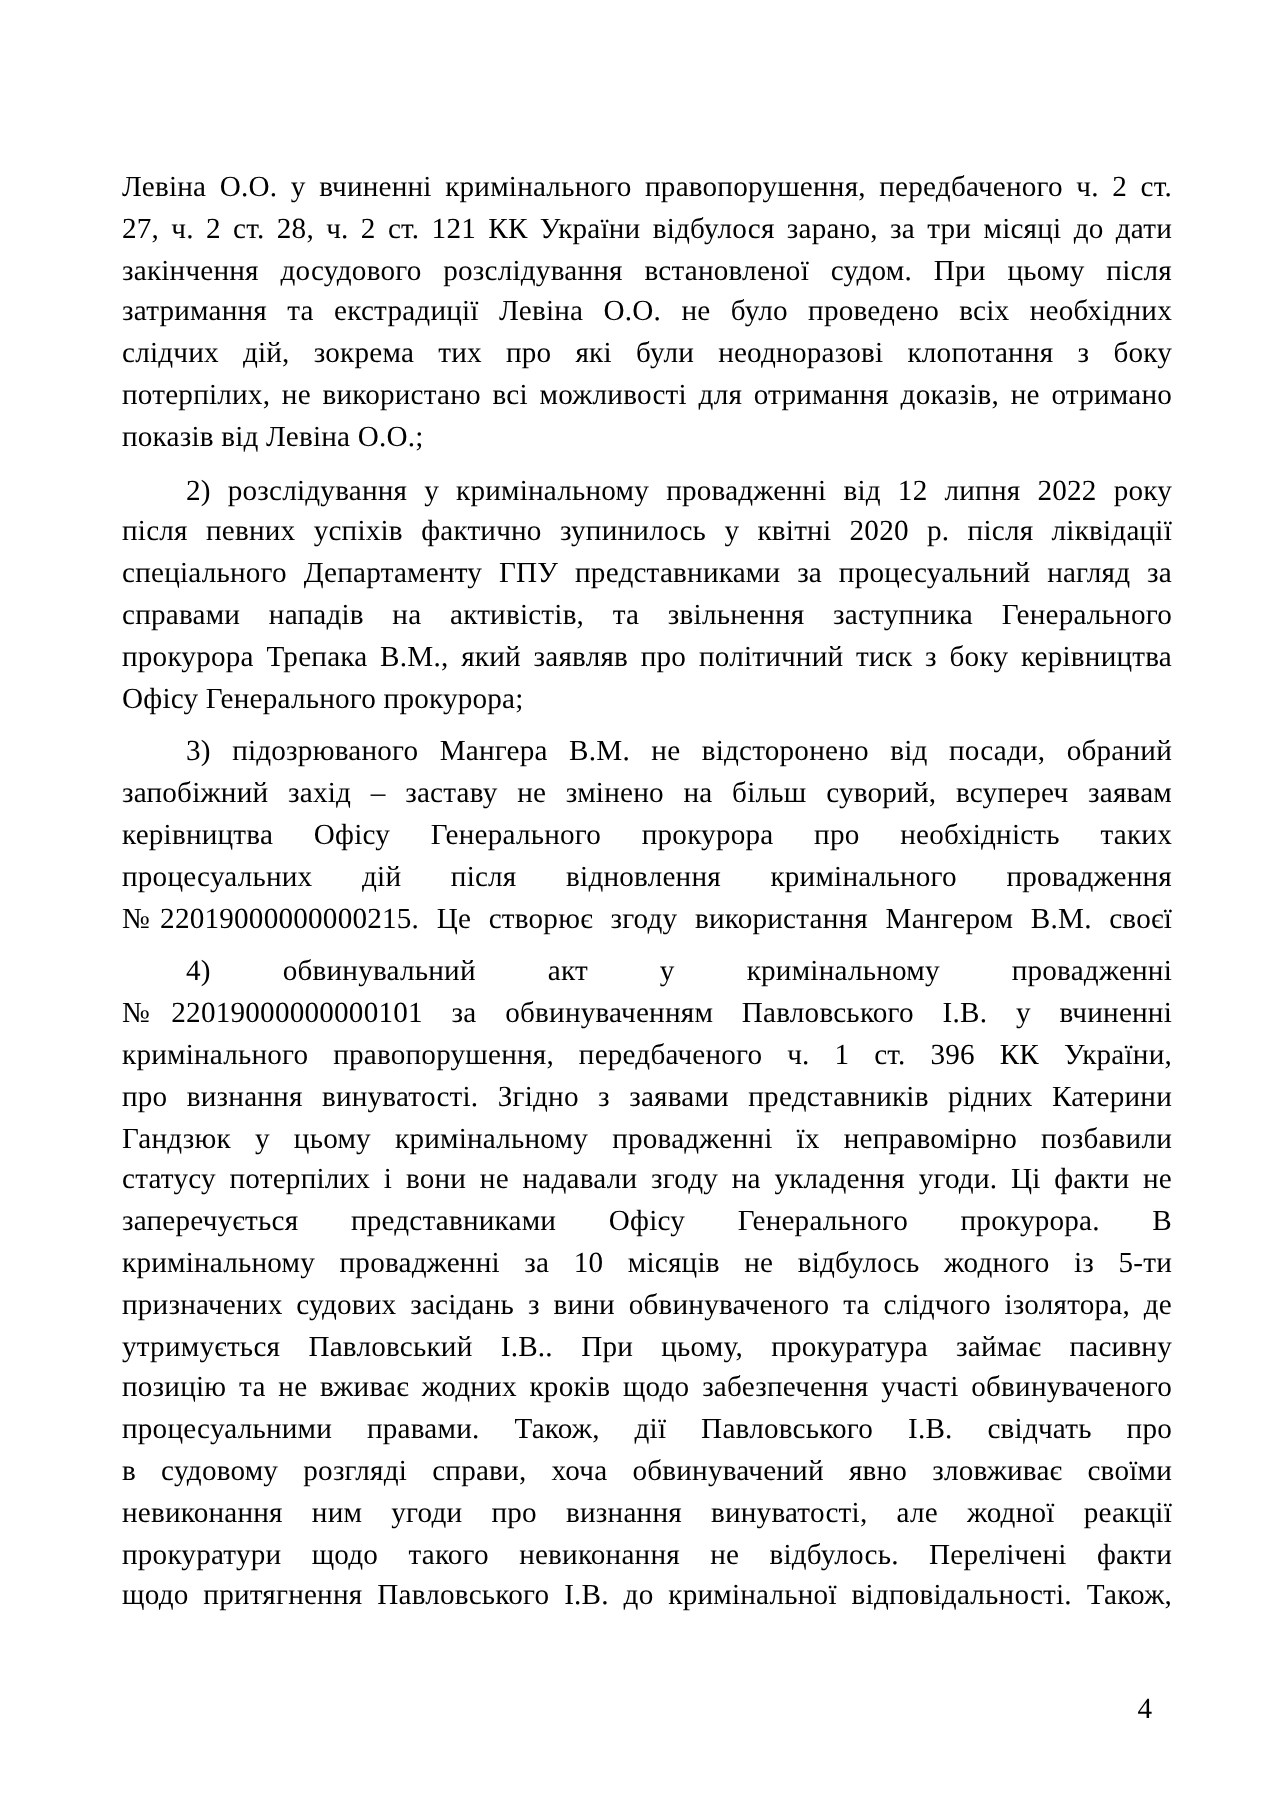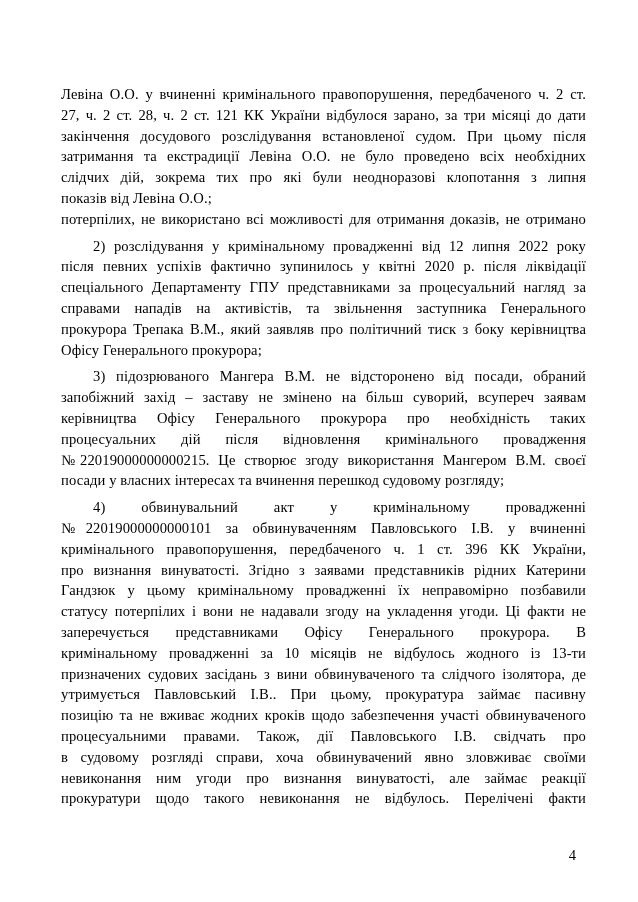--- a/index.html
+++ b/index.html
@@ -57,52 +57,52 @@
 </head>
 <body>
 
 <div class="page">
   <div class="textblock">
       <div class="para">
         <div class="line">Левіна О.О. у вчиненні кримінального правопорушення, передбаченого ч. 2 ст.</div>
         <div class="line">27, ч. 2 ст. 28, ч. 2 ст. 121 КК України відбулося зарано, за три місяці до дати</div>
         <div class="line">закінчення досудового розслідування встановленої судом. При цьому після</div>
         <div class="line">затримання та екстрадиції Левіна О.О. не було проведено всіх необхідних</div>
-        <div class="line">слідчих дій, зокрема тих про які були неодноразові клопотання з липня</div>
+        <div class="line">слідчих дій, зокрема тих про які були неодноразові клопотання з боку</div>
+        <div class="line">потерпілих, не використано всі можливості для отримання доказів, не отримано</div>
         <div class="line last-left">показів від Левіна О.О.;</div>
-        <div class="line">потерпілих, не використано всі можливості для отримання доказів, не отримано</div>
       </div>
       <div class="para indent">
         <div class="line">2) розслідування у кримінальному провадженні від 12 липня 2022 року</div>
         <div class="line">після певних успіхів фактично зупинилось у квітні 2020 р. після ліквідації</div>
         <div class="line">спеціального Департаменту ГПУ представниками за процесуальний нагляд за</div>
         <div class="line">справами нападів на активістів, та звільнення заступника Генерального</div>
         <div class="line">прокурора Трепака В.М., який заявляв про політичний тиск з боку керівництва</div>
         <div class="line last-left">Офісу Генерального прокурора;</div>
       </div>
       <div class="para indent">
         <div class="line">3) підозрюваного Мангера В.М. не відсторонено від посади, обраний</div>
         <div class="line">запобіжний захід – заставу не змінено на більш суворий, всупереч заявам</div>
         <div class="line">керівництва Офісу Генерального прокурора про необхідність таких</div>
         <div class="line">процесуальних дій після відновлення кримінального провадження</div>
         <div class="line">№22019000000000215. Це створює згоду використання Мангером В.М. своєї</div>
-        <div class="line last-left">посади у власних інтересах та вчинення перешкод судовому розгляду;</div>
       </div>
       <div class="para indent">
         <div class="line">4) обвинувальний акт у кримінальному провадженні</div>
         <div class="line">№22019000000000101 за обвинуваченням Павловського І.В. у вчиненні</div>
         <div class="line">кримінального правопорушення, передбаченого ч. 1 ст. 396 КК України,</div>
         <div class="line">про визнання винуватості. Згідно з заявами представників рідних Катерини</div>
         <div class="line">Гандзюк у цьому кримінальному провадженні їх неправомірно позбавили</div>
         <div class="line">статусу потерпілих і вони не надавали згоду на укладення угоди. Ці факти не</div>
         <div class="line">заперечується представниками Офісу Генерального прокурора. В</div>
-        <div class="line">кримінальному провадженні за 10 місяців не відбулось жодного із 13-ти</div>
+        <div class="line">кримінальному провадженні за 10 місяців не відбулось жодного із 5-ти</div>
         <div class="line">призначених судових засідань з вини обвинуваченого та слідчого ізолятора, де</div>
         <div class="line">утримується Павловський І.В.. При цьому, прокуратура займає пасивну</div>
         <div class="line">позицію та не вживає жодних кроків щодо забезпечення участі обвинуваченого</div>
         <div class="line">процесуальними правами. Також, дії Павловського І.В. свідчать про</div>
         <div class="line">в судовому розгляді справи, хоча обвинувачений явно зловживає своїми</div>
-        <div class="line">невиконання ним угоди про визнання винуватості, але займає реакції</div>
+        <div class="line">невиконання ним угоди про визнання винуватості, але жодної реакції</div>
         <div class="line">прокуратури щодо такого невиконання не відбулось. Перелічені факти</div>
+        <div class="line">щодо притягнення Павловського І.В. до кримінальної відповідальності. Також,</div>
       </div>
     </div>
   <div class="pagenum">4</div>
 </div>
 
 </body></html>

